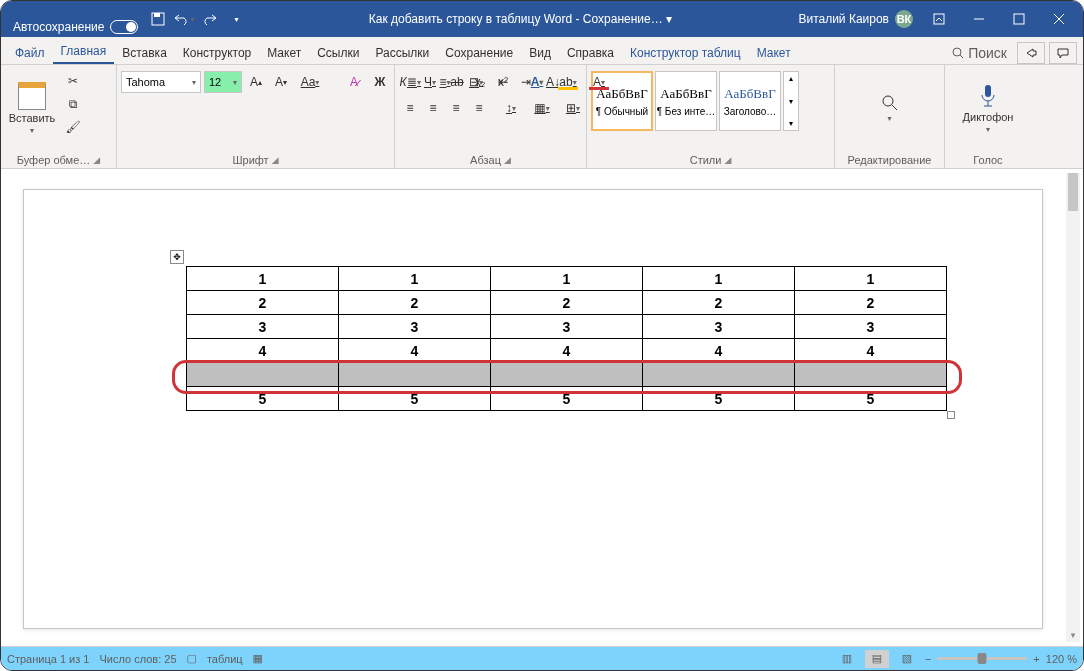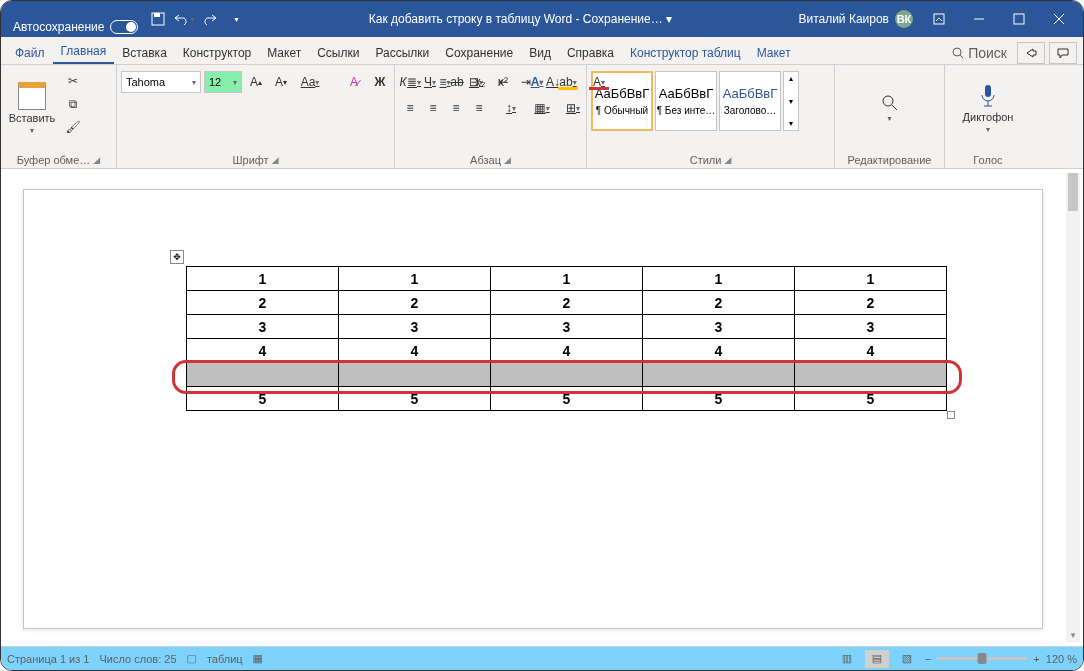--- a/index.html
+++ b/index.html
@@ -48,21 +48,21 @@
 .rb .underline-red { position:absolute; bottom:2px; left:4px; right:4px; height:3px; background:#d13438; }
 .rb .underline-yellow { position:absolute; bottom:2px; left:4px; right:4px; height:3px; background:#ffc000; }
 .car { font-size: 8px; color: #666; }
 
 .para-body { display: flex; flex-direction: column; gap: 4px; padding-top: 2px; }
 .para-row { display: flex; align-items: center; gap: 1px; }
 
 .styles-body { display: flex; align-items: center; gap: 2px; padding-top: 2px; }
 .style-item { width: 62px; height: 60px; border: 1px solid #c8c6c4; background: #fff; display: flex; flex-direction: column; align-items: center; justify-content: center; font-size: 10px; cursor: pointer; overflow: hidden; }
 .style-item.active { border-color: #f4b860; box-shadow: inset 0 0 0 1px #f4b860; }
-.style-prev { font-size: 13px; margin-bottom: 4px; font-family: Liberation Sans, sans-serif; }
+.style-prev { font-size: 13px; margin-bottom: 4px; font-family: Liberation Serif, serif; }
 .style-prev.blue { color: #2b579a; }
 .style-gallery-more { width: 16px; height: 60px; border: 1px solid #c8c6c4; background: #fff; display: flex; flex-direction: column; justify-content: space-between; padding: 2px 0; align-items: center; font-size: 8px; cursor: pointer; }
 
 .document-area { position: absolute; top: 168px; left: 0; right: 0; bottom: 24px; background: #fff; overflow: hidden; }
 .scrollbar-v { position: absolute; right: 3px; top: 4px; bottom: 4px; width: 14px; background: #f3f2f1; }
 .scrollbar-v .thumb { position: absolute; top: 0; left: 2px; right: 2px; height: 38px; background: #c8c6c4; }
 .scrollbar-v .arrow { position: absolute; left: 0; right: 0; height: 14px; display: flex; align-items: center; justify-content: center; font-size: 9px; color: #888; }
 
 .page { position: absolute; left: 22px; top: 20px; width: 1020px; height: 440px; background: #fff; border: 1px solid #c8c6c4; box-shadow: 0 1px 4px rgba(0,0,0,.1); }
 

